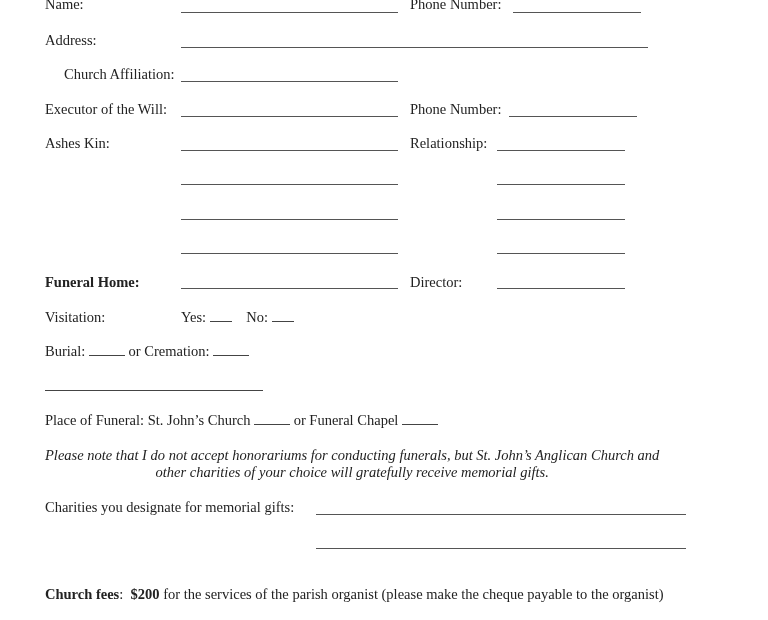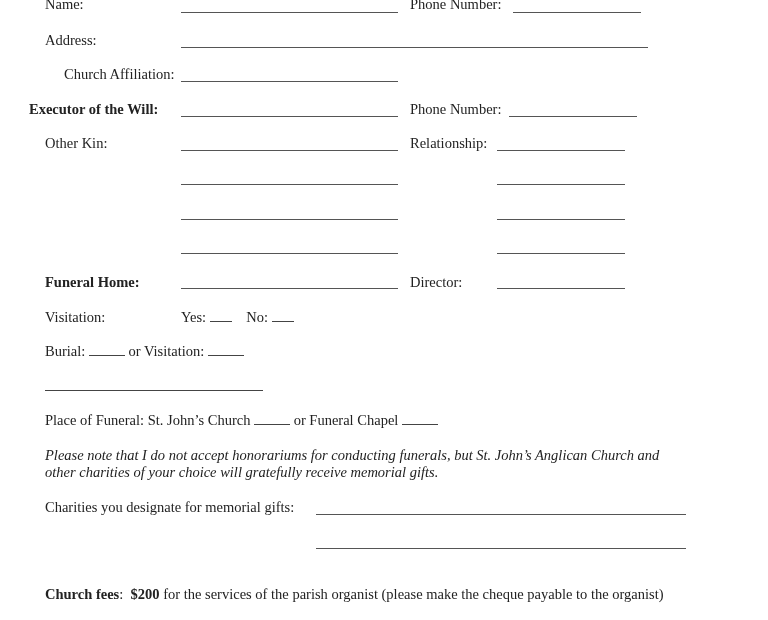--- a/index.html
+++ b/index.html
@@ -2,44 +2,44 @@
 <html><head>
 <meta charset="utf-8">
 <style>
   html, body { margin: 0; padding: 0; }
   body {
     width: 768px; height: 620px; background: #ffffff; position: relative; overflow: hidden;
     font-family: "Liberation Serif", "DejaVu Serif", serif; font-size: 14.5px; color: #222;
   }
   .abs { position: absolute; white-space: nowrap; }
   .line { position: absolute; height: 0; border-bottom: 1px solid #555; }
-  .ital { font-style: italic; }
+  .ital { font-style: italic; text-align: center; }
   .bold { font-weight: bold; }
   .blank { display: inline-block; border-bottom: 1px solid #444; height: 12px; vertical-align: baseline; }
 </style>
 </head>
 <body>
 
 <span class="abs" style="left:45px; top:-4px;">Name:</span>
 <div class="line" style="left:181px; top:12px; width:217px;"></div>
 <span class="abs" style="left:410px; top:-4px;">Phone Number:</span>
 <div class="line" style="left:513px; top:12px; width:128px;"></div>
 
 <span class="abs" style="left:45px; top:32px;">Address:</span>
 <div class="line" style="left:181px; top:47px; width:467px;"></div>
 
 <span class="abs" style="left:45px; top:66px;margin-left:19px;">Church Affiliation:</span>
 <div class="line" style="left:181px; top:81px; width:217px;"></div>
 
-<span class="abs" style="left:29px; top:101px;font-weight:bold;">Executor of the Will:</span>
+<span class="abs" style="left:45px; top:101px;">Executor of the Will:</span>
 <div class="line" style="left:181px; top:116px; width:217px;"></div>
 <span class="abs" style="left:410px; top:101px;">Phone Number:</span>
 <div class="line" style="left:509px; top:116px; width:128px;"></div>
 
-<span class="abs" style="left:45px; top:135px;">Other Kin:</span>
+<span class="abs" style="left:45px; top:135px;">Ashes Kin:</span>
 <div class="line" style="left:181px; top:150px; width:217px;"></div>
 <span class="abs" style="left:410px; top:135px;">Relationship:</span>
 <div class="line" style="left:497px; top:150px; width:128px;"></div>
 
 <div class="line" style="left:181px; top:184px; width:217px;"></div>
 <div class="line" style="left:497px; top:184px; width:128px;"></div>
 <div class="line" style="left:181px; top:219px; width:217px;"></div>
 <div class="line" style="left:497px; top:219px; width:128px;"></div>
 <div class="line" style="left:181px; top:253px; width:217px;"></div>
 <div class="line" style="left:497px; top:253px; width:128px;"></div>
@@ -54,21 +54,21 @@
   <span>Yes:</span>
   <span class="blank" style="width:22px;"></span>
   &nbsp;&nbsp;
   <span>No:</span>
   <span class="blank" style="width:22px;"></span>
 </span>
 
 <span class="abs" style="left:45px; top:343px;">
   <span>Burial:</span>
   <span class="blank" style="width:36px;"></span>
-  <span>or Visitation:</span>
+  <span>or Cremation:</span>
   <span class="blank" style="width:36px;"></span>
 </span>
 
 <span class="abs" style="left:45px; top:378px;">
   <span class="blank" style="width:218px;"></span>
 </span>
 
 <span class="abs" style="left:45px; top:412px;">
   <span>Place of Funeral: St. John’s Church</span>
   <span class="blank" style="width:36px;"></span>

